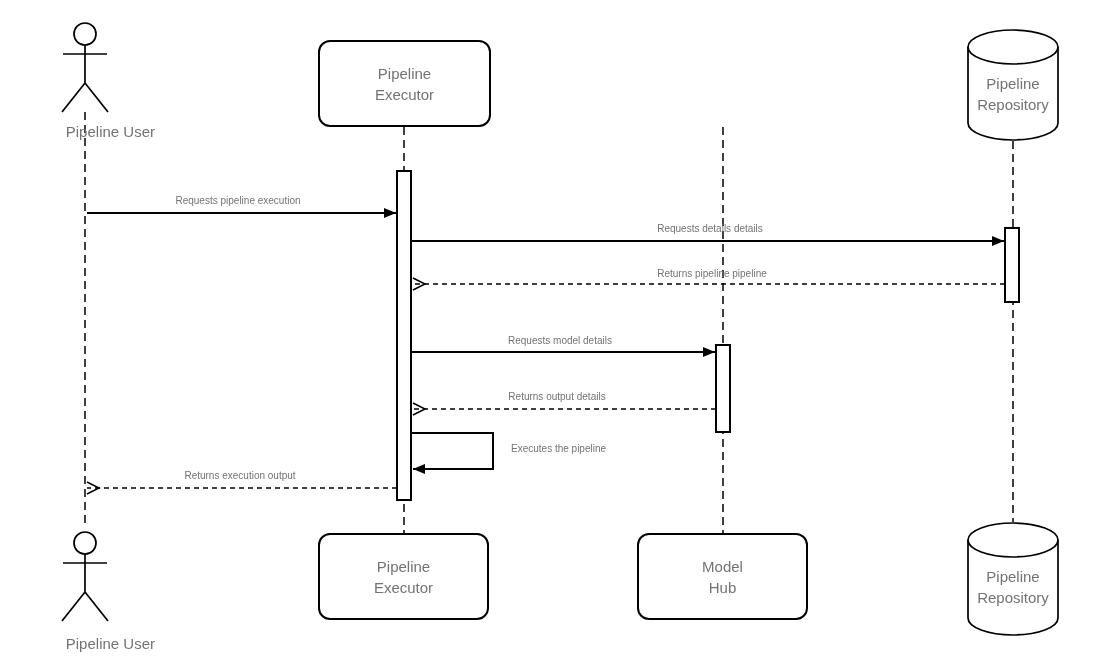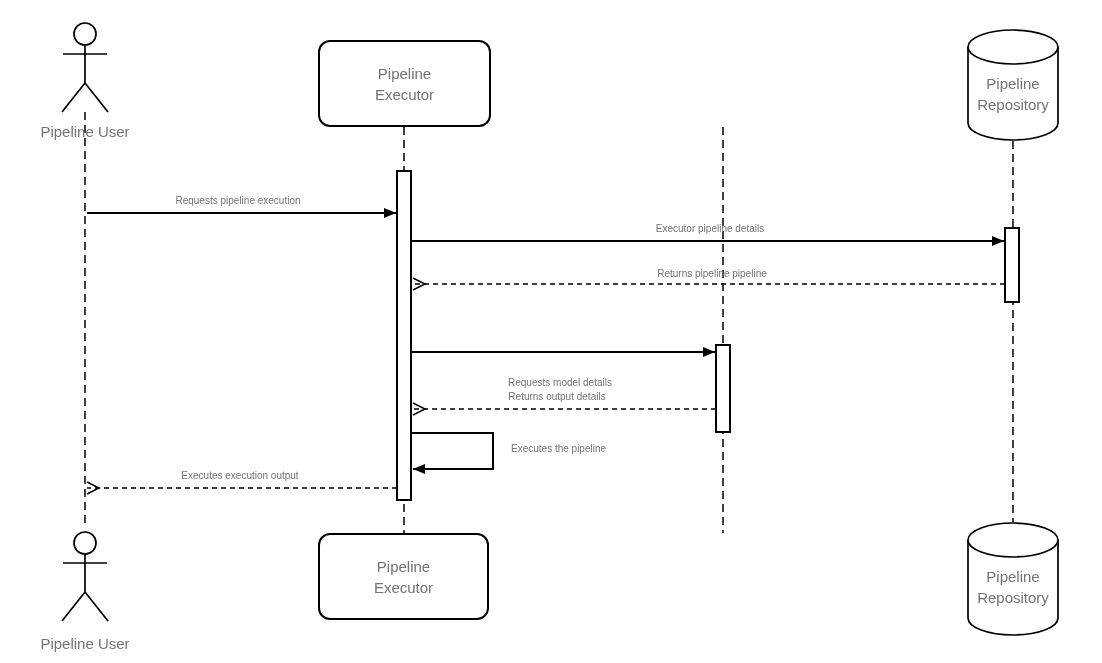--- a/index.html
+++ b/index.html
@@ -38,21 +38,21 @@
   .cyl-label {
     position: absolute;
     width: 100px;
     text-align: center;
     font-size: 15px;
     line-height: 21px;
   }
   .actor-label {
     position: absolute;
     width: 140px;
-    text-align: center;
+    text-align: right;
     font-size: 15px;
     line-height: 15px;
   }
   .msg-label {
     position: absolute;
     font-size: 10px;
     line-height: 15px;
     white-space: nowrap;
   }
   .msg-label.centered {
@@ -122,34 +122,38 @@
     <span>Pipeline</span>
     <span>Executor</span>
   </div>
 
 
   <div class="participant-box" style="left:318px; top:533px; width:171px; height:87px;">
     <span>Pipeline</span>
     <span>Executor</span>
   </div>
 
+  <div class="participant-box" style="left:637px; top:533px; width:171px; height:87px;">
+    <span>Model</span>
+    <span>Hub</span>
+  </div>
 
   <div class="cyl-label" style="left:963px; top:73px;">
     <div>Pipeline</div>
     <div>Repository</div>
   </div>
   <div class="cyl-label" style="left:963px; top:566px;">
     <div>Pipeline</div>
     <div>Repository</div>
   </div>
 
   <div class="actor-label" style="left:15px; top:124px;">Pipeline User</div>
   <div class="actor-label" style="left:15px; top:636px;">Pipeline User</div>
 
   <div class="msg-label centered" style="left:238px; top:193px;">Requests pipeline execution</div>
-  <div class="msg-label centered" style="left:710px; top:221px;">Executor pipeline details</div>
+  <div class="msg-label centered" style="left:710px; top:221px;">Requests details details</div>
   <div class="msg-label centered" style="left:712px; top:266px;">Returns pipeline pipeline</div>
-  <div class="msg-label centered" style="left:560px; top:333px;margin-top:42px;">Requests model details</div>
+  <div class="msg-label centered" style="left:560px; top:333px;">Requests model details</div>
   <div class="msg-label centered" style="left:557px; top:389px;">Returns output details</div>
   <div class="msg-label" style="left:511px; top:441px;">Executes the pipeline</div>
-  <div class="msg-label centered" style="left:240px; top:468px;">Executes execution output</div>
+  <div class="msg-label centered" style="left:240px; top:468px;">Returns execution output</div>
 
 </div>
 
 </body></html>

